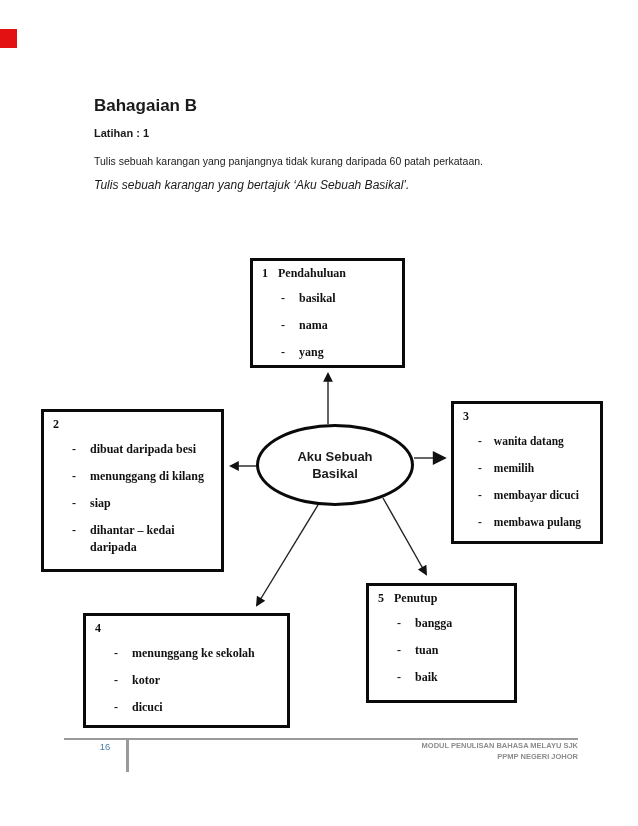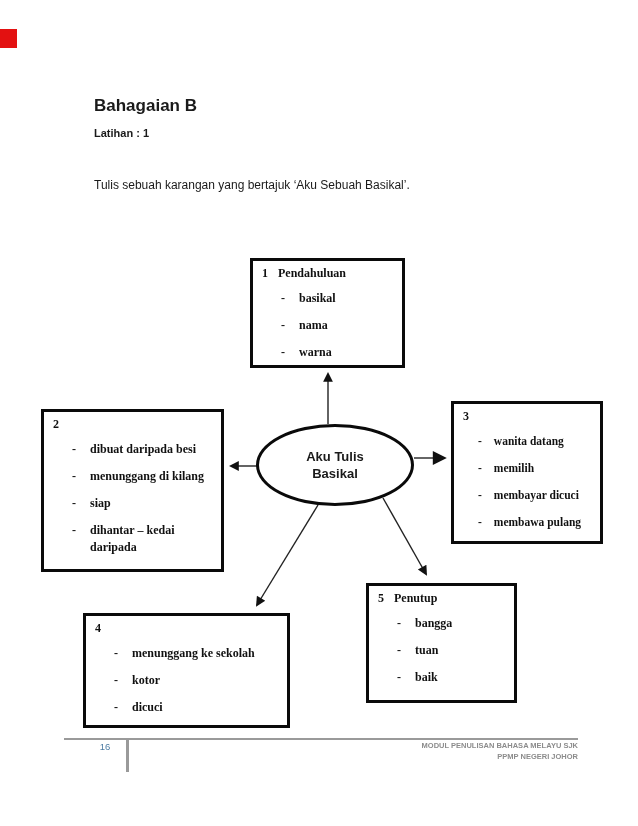--- a/index.html
+++ b/index.html
@@ -13,21 +13,21 @@
   }
   .page{position:absolute;inset:0;background:#ffffff;}
 
   
   .corner-mark{position:absolute;left:0;top:29px;width:17px;height:19px;background:#e31111;}
 
   
   .h-section{position:absolute;left:94px;top:96px;font-size:17px;font-weight:bold;}
   .h-exercise{position:absolute;left:94px;top:127px;font-size:11px;font-weight:bold;}
   .h-inst1{position:absolute;left:94px;top:155px;font-size:10.5px;}
-  .h-inst2{position:absolute;left:94px;top:178px;font-size:12px;}
+  .h-inst2{position:absolute;left:94px;top:178px;font-size:12px;font-style:italic;}
 
   
   .dbox{
     position:absolute;
     box-sizing:border-box;
     border:3px solid #0a0a0a;
     background:#ffffff;
     font-family:"Liberation Serif",serif;
     font-weight:bold;
     font-size:12px;
@@ -67,20 +67,21 @@
 </style>
 </head>
 <body>
 
 <div class="page">
 
   <div class="corner-mark"></div>
 
   <div class="h-section">Bahagaian B</div>
   <div class="h-exercise">Latihan : 1</div>
+  <div class="h-inst1">Tulis sebuah karangan yang panjangnya tidak kurang daripada 60 patah perkataan.</div>
   <div class="h-inst2">Tulis sebuah karangan yang bertajuk ‘Aku Sebuah Basikal’.</div>
 
   <svg class="connectors" width="638" height="826">
     <defs>
       <marker id="ah" viewBox="0 0 10 10" refX="8" refY="5" markerWidth="9" markerHeight="7" orient="auto">
         <path d="M0,0 L10,5 L0,10 z" fill="#111111"></path>
       </marker>
     </defs>
     <line x1="328" y1="424" x2="328" y2="374" stroke="#222" stroke-width="1.4" marker-end="url(#ah)"></line>
     <line x1="257" y1="466" x2="231" y2="466" stroke="#222" stroke-width="1.4" marker-end="url(#ah)"></line>
@@ -97,21 +98,21 @@
     <div class="dbox-item">
         <span class="dash">-</span>
         <span>basikal</span>
       </div>
     <div class="dbox-item">
         <span class="dash">-</span>
         <span>nama</span>
       </div>
     <div class="dbox-item">
         <span class="dash">-</span>
-        <span>warna</span>
+        <span>yang</span>
       </div>
   </div>
 
   <div class="dbox" id="box2">
     <div class="dbox-head">
       <span>2</span>
       <span></span>
     </div>
     <div class="dbox-item">
         <span class="dash">-</span>
@@ -187,21 +188,21 @@
         <span>tuan</span>
       </div>
     <div class="dbox-item">
         <span class="dash">-</span>
         <span>baik</span>
       </div>
   </div>
 
   <div class="ellipse">
     <div>
-      <div>Aku Tulis</div>
+      <div>Aku Sebuah</div>
       <div>Basikal</div>
     </div>
   </div>
 
   <div class="f-line"></div>
   <div class="f-num">16</div>
   <div class="f-bar"></div>
   <div class="f-right">
     <div>MODUL PENULISAN BAHASA MELAYU SJK</div>
     <div>PPMP NEGERI JOHOR</div>

